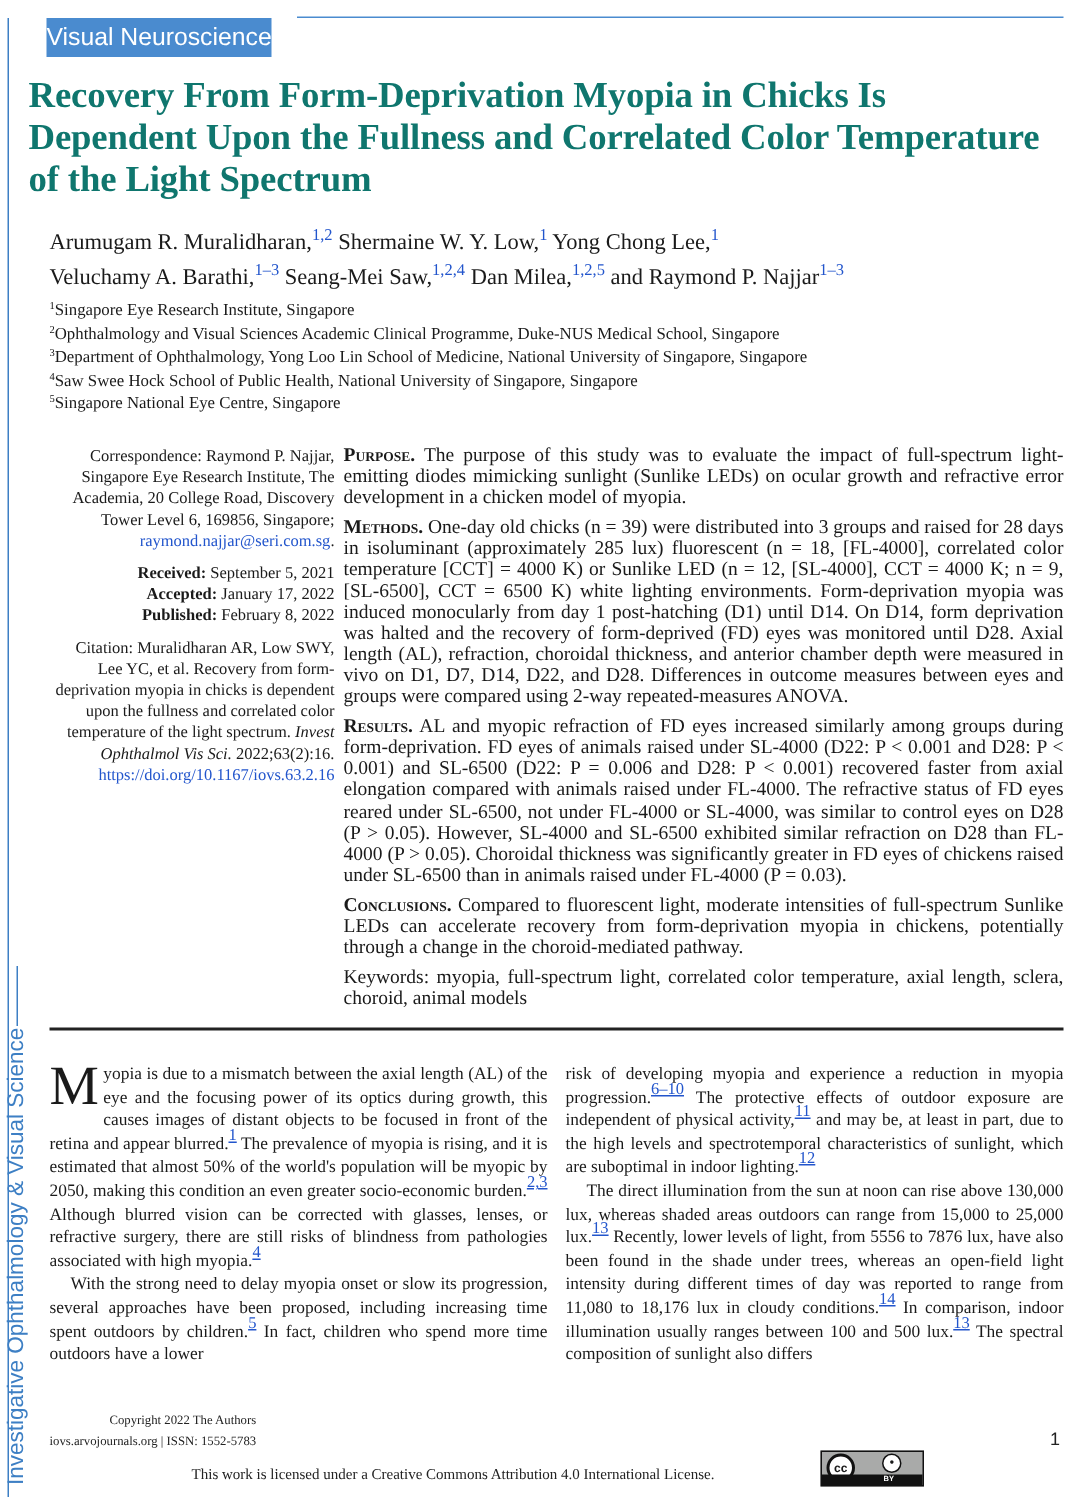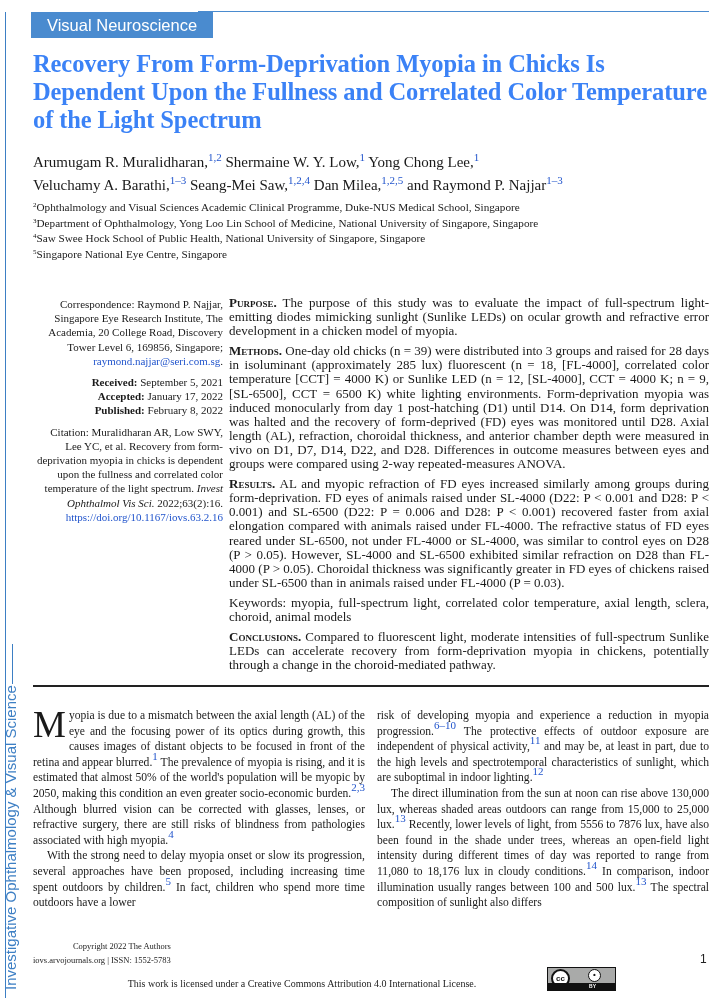--- a/index.html
+++ b/index.html
@@ -1,43 +1,43 @@
 <!DOCTYPE html>
 <html><head>
 <meta charset="utf-8">
 <style>
   html, body { margin: 0; padding: 0; background: #fff; }
   body { width: 720px; height: 998px; position: relative; overflow: hidden;
          font-family: "Liberation Serif", "DejaVu Serif", serif; color: #1a1a1a; }
   .left-rule { position: absolute; left: 5px; top: 12px; width: 1px; height: 986px; background: #3d7fc4; }
   .top-rule { position: absolute; left: 198px; top: 11px; width: 511px; height: 1px; background: #4a8bcf; }
-  .section-badge { position: absolute; left: 31px; top: 12px; height: 26px; padding: 0 16px;
+  .section-badge { position: absolute; left: 31px; top: 12px; height: 26px; padding: 0 0;
          background: #4a8bcf; color: #fff; font-family: "Liberation Sans", sans-serif;
          font-size: 16.5px; line-height: 26px; }
-  .title { position: absolute; left: 33px; top: 50px; width: 680px; margin: 0;
-         font-size: 24.5px; font-weight: bold; line-height: 28px; color: #3b82f6; letter-spacing: -0.1px; }
+  .title { position: absolute; left: 19px; top: 50px; width: 680px; margin: 0;
+         font-size: 24.5px; font-weight: bold; line-height: 28px; color: #0f766e; letter-spacing: -0.1px; }
   .authors { position: absolute; left: 33px; top: 151px; width: 680px;
          font-size: 15px; line-height: 23px; }
   sup { font-size: 11px; line-height: 0; vertical-align: 6px; color: #2255cc; }
   .affils { position: absolute; left: 33px; top: 200px; width: 680px; font-size: 11.2px; line-height: 15.6px; }
   .affils sup { color: #111; font-size: 7px; vertical-align: 4px; }
   .sidebar { position: absolute; left: 33px; top: 297px; width: 190px; font-size: 11px; line-height: 14.2px; }
   .sidebar p { margin: 0 0 7px 0; text-align: right; }
   .sidebar .lnk { color: #2255cc; }
   .abstract { position: absolute; left: 229px; top: 296px; width: 480px; font-size: 13px; line-height: 14.1px; text-align: justify; }
   .abstract p { margin: 0 0 6px 0; }
   .abs-head { font-weight: bold; font-variant: small-caps; }
   .div-rule { position: absolute; left: 33px; top: 685px; width: 676px; height: 2px; background: #222; }
   .col { position: absolute; top: 708px; width: 332px; font-size: 11.6px; line-height: 15.6px; text-align: justify; }
   .col p { margin: 0; }
   .col p + p { text-indent: 14px; }
   .col1 { left: 33px; }
   .col2 { left: 377px; }
   .dropcap { float: left; font-size: 37px; line-height: 30px; margin: 2px 3px 0 0; font-weight: normal; }
-  .col sup { color: #2255cc; }
+  .col sup { color: #2255cc; text-decoration: underline; }
   .vertical-journal { position: absolute; left: -182px; top: 788px; width: 386px; transform: rotate(-90deg);
          font-family: "Liberation Sans", sans-serif; font-size: 15px; color: #3d7fc4; white-space: nowrap; line-height: 18px; }
   .vertical-journal .dash { display: inline-block; width: 40px; height: 1px; background: #3d7fc4; vertical-align: middle; margin-left: 1px; }
   .footer { position: absolute; left: 33px; top: 940px; font-size: 8.5px; line-height: 13.5px; color: #222; text-align: right; }
   .page-number { position: absolute; left: 700px; top: 952px; font-family: "Liberation Sans", sans-serif; font-size: 12px; color: #222; }
   .license { position: absolute; left: 0; width: 640px; top: 978px; text-align: center; font-size: 10px; color: #222; }
   .license-text { position: relative; left: -18px; }
   .cc-badge { position: absolute; left: 547px; top: 967px; width: 69px; height: 24px; background: #a9aaa9; border: 1px solid #111; box-sizing: border-box; }
   .cc-badge .bar { position: absolute; left: 0; right: 0; bottom: 0; height: 7px; background: #111; color: #fff;
          font-family: "Liberation Sans", sans-serif; font-size: 5px; font-weight: bold; text-align: center; line-height: 7px; padding-left: 22px; box-sizing: border-box; }
@@ -59,20 +59,21 @@
   <span><span>Arumugam R. Muralidharan,</span><sup>1,2</sup></span>
   <span><span>Shermaine W. Y. Low,</span><sup>1</sup></span>
   <span><span>Yong Chong Lee,</span><sup>1</sup></span><br>
   <span><span>Veluchamy A. Barathi,</span><sup>1–3</sup></span>
   <span><span>Seang-Mei Saw,</span><sup>1,2,4</sup></span>
   <span><span>Dan Milea,</span><sup>1,2,5</sup></span>
   <span><span>and Raymond P. Najjar</span><sup>1–3</sup></span>
 </div>
 
 <div class="affils">
+  <div><sup>1</sup><span>Singapore Eye Research Institute, Singapore</span></div>
   <div><sup>2</sup><span>Ophthalmology and Visual Sciences Academic Clinical Programme, Duke-NUS Medical School, Singapore</span></div>
   <div><sup>3</sup><span>Department of Ophthalmology, Yong Loo Lin School of Medicine, National University of Singapore, Singapore</span></div>
   <div><sup>4</sup><span>Saw Swee Hock School of Public Health, National University of Singapore, Singapore</span></div>
   <div><sup>5</sup><span>Singapore National Eye Centre, Singapore</span></div>
 </div>
 
 <div class="sidebar">
   <p>
     <span>Correspondence: Raymond P. Najjar, Singapore Eye Research Institute, The Academia, 20 College Road, Discovery Tower Level 6, 169856, Singapore;</span><br>
     <a class="lnk">raymond.najjar@seri.com.sg</a><span>.</span>
@@ -87,22 +88,22 @@
     <i>Invest Ophthalmol Vis Sci.</i>
     <span>2022;63(2):16.</span><br>
     <a class="lnk">https://doi.org/10.1167/iovs.63.2.16</a>
   </p>
 </div>
 
 <div class="abstract">
   <p><span class="abs-head">Purpose.</span> <span>The purpose of this study was to evaluate the impact of full-spectrum light-emitting diodes mimicking sunlight (Sunlike LEDs) on ocular growth and refractive error development in a chicken model of myopia.</span></p>
   <p><span class="abs-head">Methods.</span> <span>One-day old chicks (n = 39) were distributed into 3 groups and raised for 28 days in isoluminant (approximately 285 lux) fluorescent (n = 18, [FL-4000], correlated color temperature [CCT] = 4000 K) or Sunlike LED (n = 12, [SL-4000], CCT = 4000 K; n = 9, [SL-6500], CCT = 6500 K) white lighting environments. Form-deprivation myopia was induced monocularly from day 1 post-hatching (D1) until D14. On D14, form deprivation was halted and the recovery of form-deprived (FD) eyes was monitored until D28. Axial length (AL), refraction, choroidal thickness, and anterior chamber depth were measured in vivo on D1, D7, D14, D22, and D28. Differences in outcome measures between eyes and groups were compared using 2-way repeated-measures ANOVA.</span></p>
   <p><span class="abs-head">Results.</span> <span>AL and myopic refraction of FD eyes increased similarly among groups during form-deprivation. FD eyes of animals raised under SL-4000 (D22: P &lt; 0.001 and D28: P &lt; 0.001) and SL-6500 (D22: P = 0.006 and D28: P &lt; 0.001) recovered faster from axial elongation compared with animals raised under FL-4000. The refractive status of FD eyes reared under SL-6500, not under FL-4000 or SL-4000, was similar to control eyes on D28 (P &gt; 0.05). However, SL-4000 and SL-6500 exhibited similar refraction on D28 than FL-4000 (P &gt; 0.05). Choroidal thickness was significantly greater in FD eyes of chickens raised under SL-6500 than in animals raised under FL-4000 (P = 0.03).</span></p>
+  <p><span class="abs-head">Conclusions.</span> <span>Compared to fluorescent light, moderate intensities of full-spectrum Sunlike LEDs can accelerate recovery from form-deprivation myopia in chickens, potentially through a change in the choroid-mediated pathway.</span></p>
   <p>Keywords: myopia, full-spectrum light, correlated color temperature, axial length, sclera, choroid, animal models</p>
-  <p><span class="abs-head">Conclusions.</span> <span>Compared to fluorescent light, moderate intensities of full-spectrum Sunlike LEDs can accelerate recovery from form-deprivation myopia in chickens, potentially through a change in the choroid-mediated pathway.</span></p>
 </div>
 
 <div class="div-rule"></div>
 
 <div class="col col1">
   <p><span class="dropcap">M</span><span>yopia is due to a mismatch between the axial length (AL) of the eye and the focusing power of its optics during growth, this causes images of distant objects to be focused in front of the retina and appear blurred.</span><sup>1</sup><span> The prevalence of myopia is rising, and it is estimated that almost 50% of the world's population will be myopic by 2050, making this condition an even greater socio-economic burden.</span><sup>2,3</sup><span> Although blurred vision can be corrected with glasses, lenses, or refractive surgery, there are still risks of blindness from pathologies associated with high myopia.</span><sup>4</sup></p>
   <p><span>With the strong need to delay myopia onset or slow its progression, several approaches have been proposed, including increasing time spent outdoors by children.</span><sup>5</sup><span> In fact, children who spend more time outdoors have a lower</span></p>
 </div>
 
 <div class="col col2">

